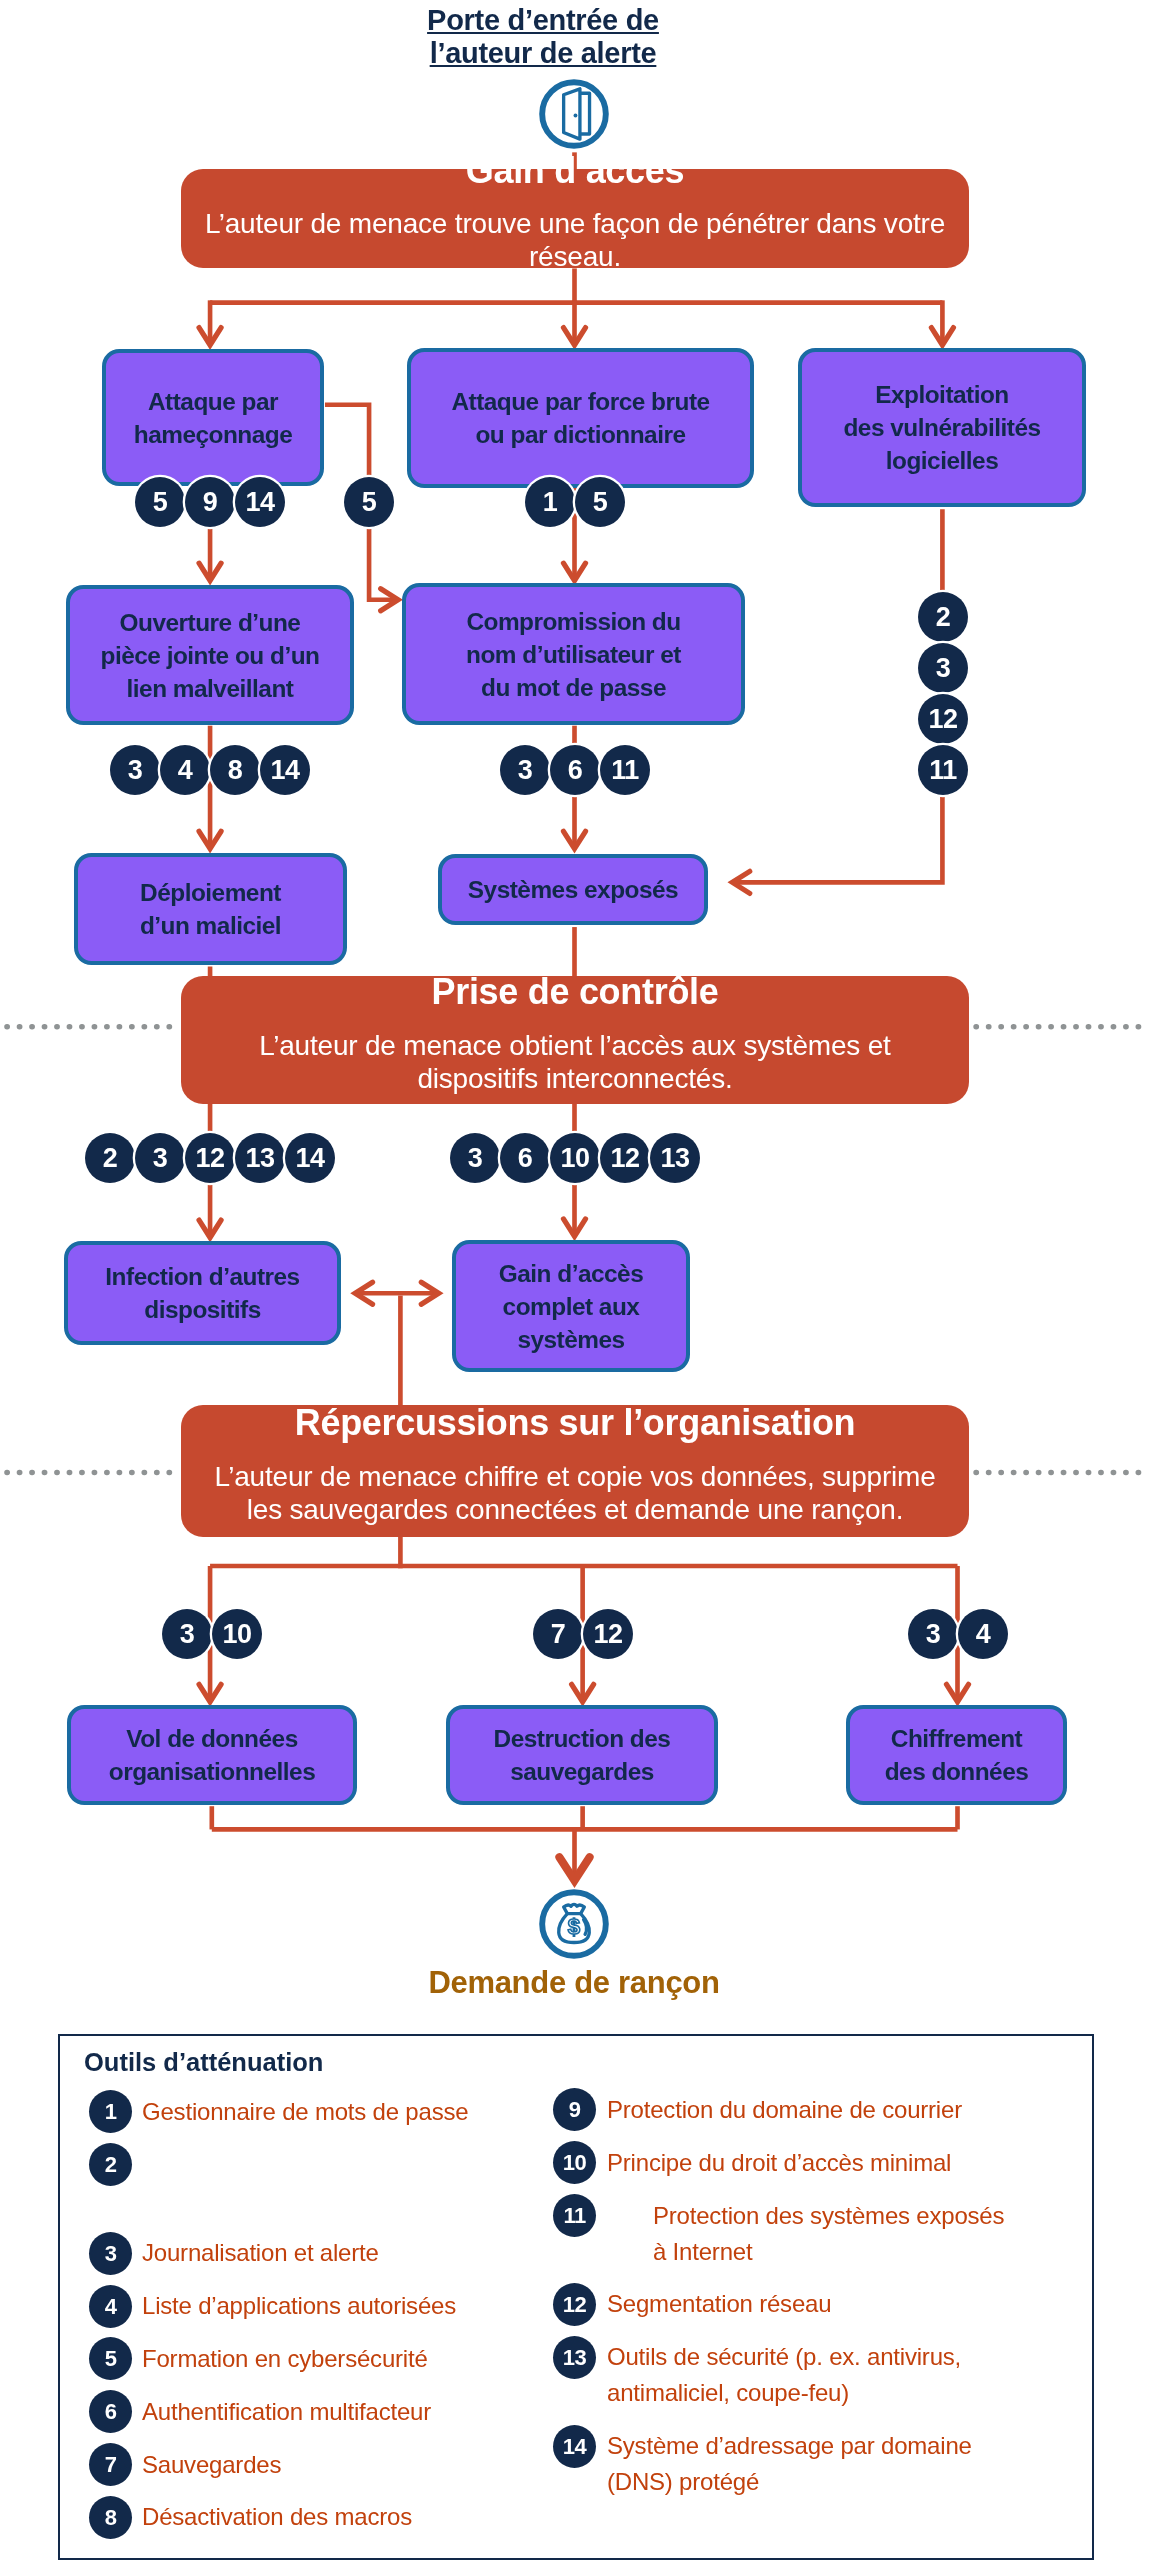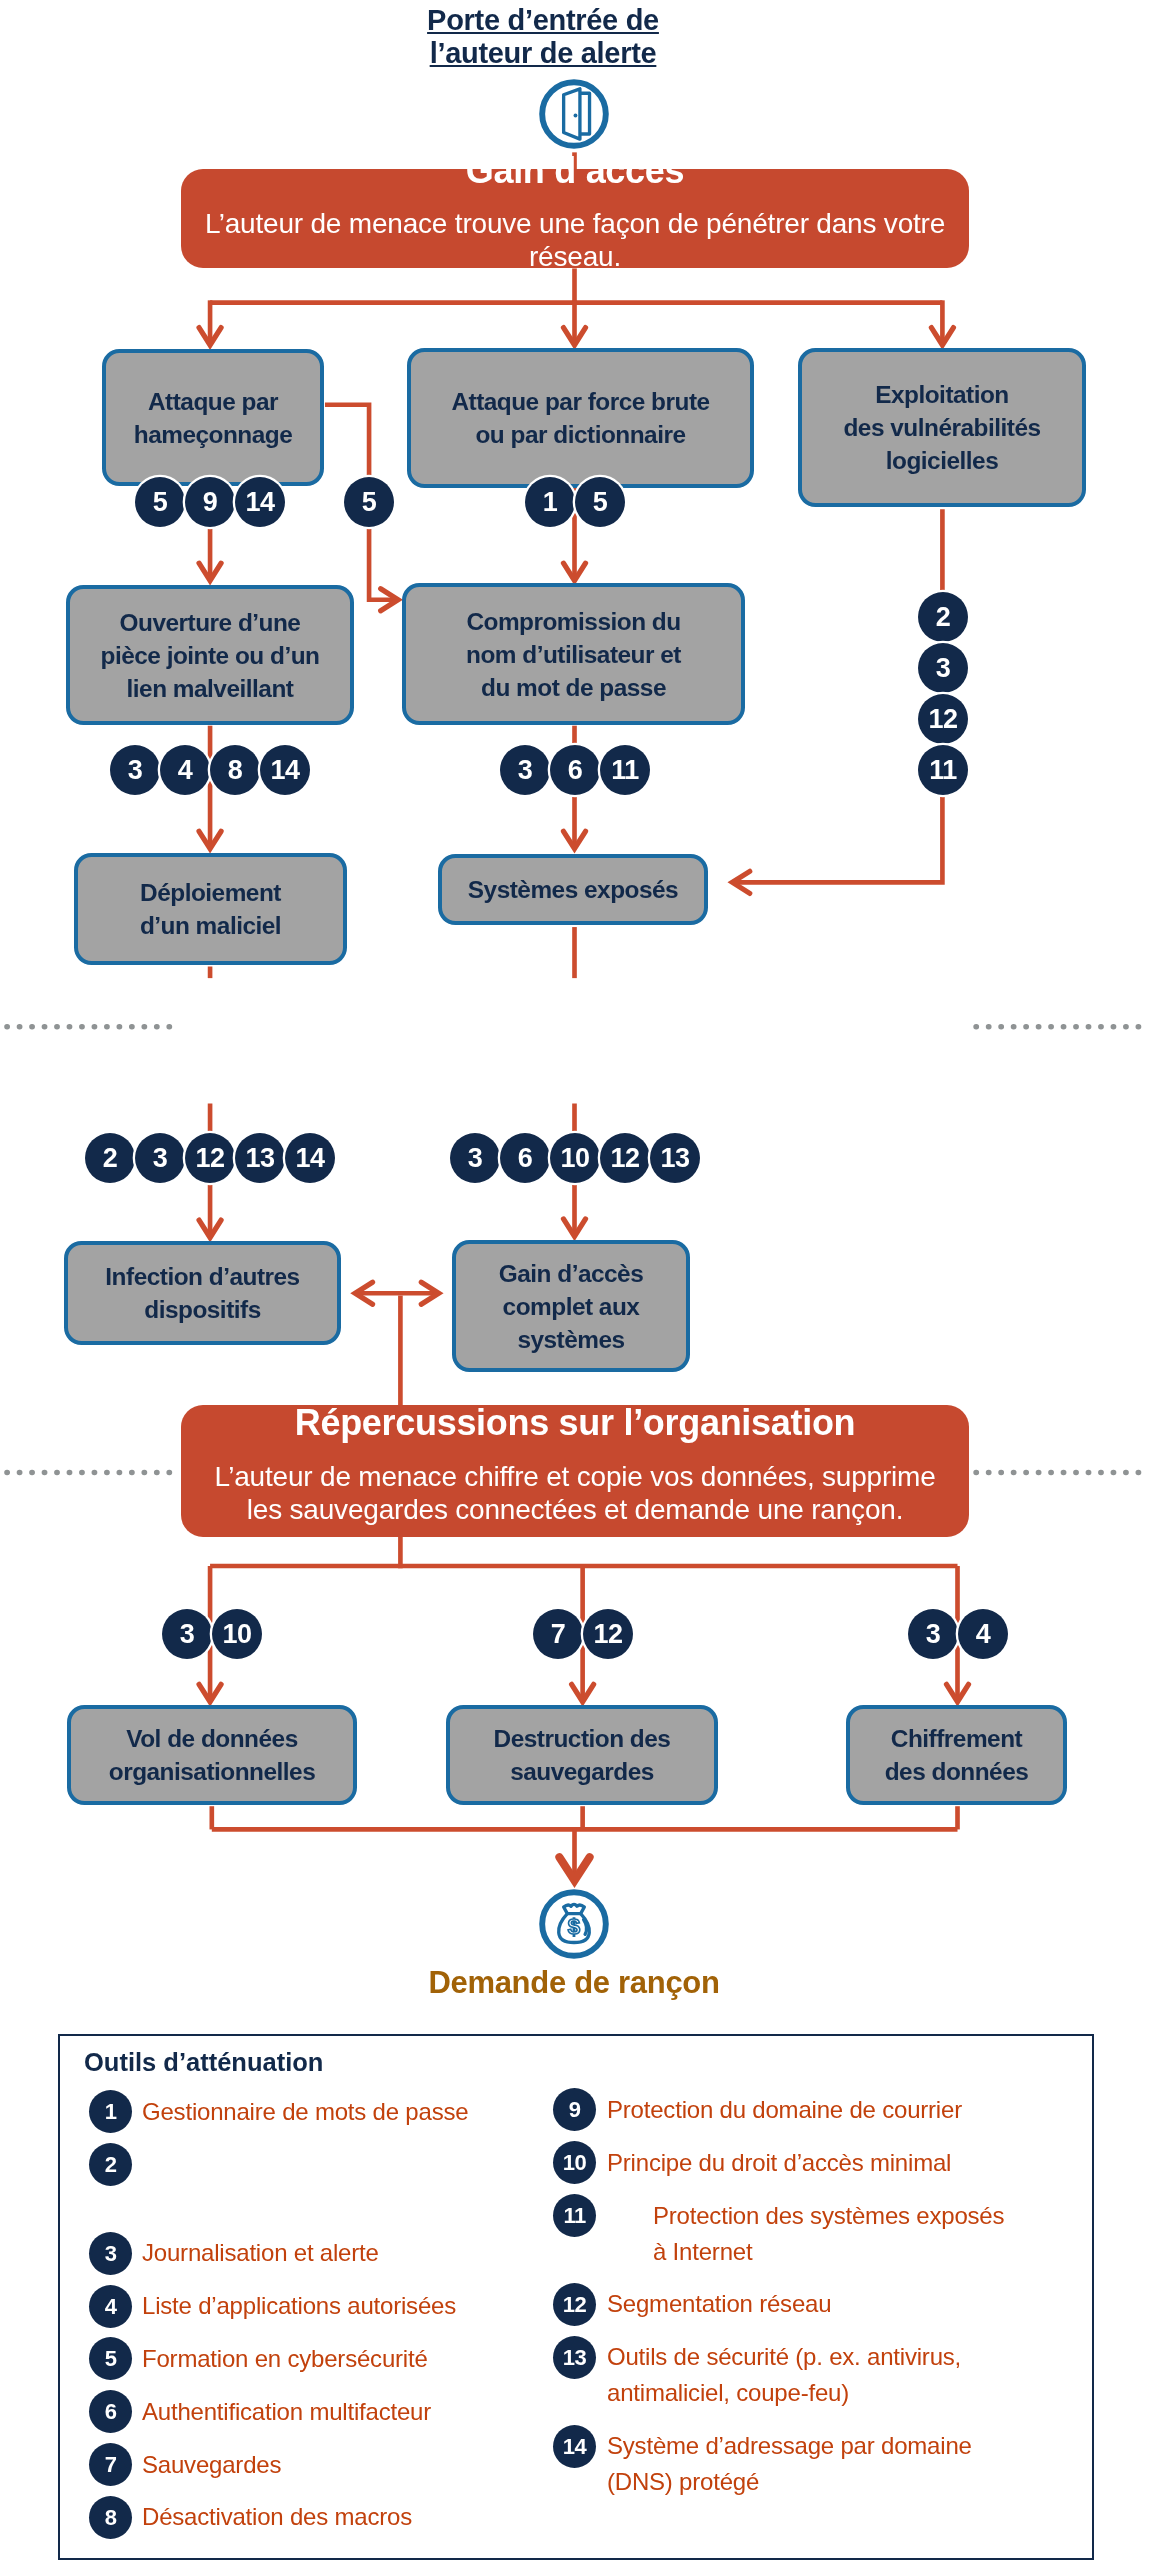--- a/index.html
+++ b/index.html
@@ -6,21 +6,21 @@
   #canvas{position:relative;width:1149px;height:2576px;background:#fff;
           font-family:"Liberation Sans",sans-serif;color:#12294A;overflow:hidden;}
   #connectors{position:absolute;left:0;top:0;z-index:1;}
   .page-title{position:absolute;left:311px;top:3.5px;width:464px;text-align:center;z-index:2;
               font-weight:700;font-size:29px;line-height:33px;color:#12294A;letter-spacing:-0.3px;text-decoration:underline;}
   .flow-icon{position:absolute;z-index:2;}
   .banner{position:absolute;z-index:2;background:#C6492F;border-radius:22px;color:#fff;
           display:flex;flex-direction:column;justify-content:center;align-items:center;text-align:center;}
   .banner h2{margin:0 0 5.8px 0;font-size:36px;line-height:38px;font-weight:700;letter-spacing:-0.3px;}
   .banner p{margin:12px;font-size:28px;line-height:33px;font-weight:400;letter-spacing:-0.2px;}
-  .node{position:absolute;z-index:2;background:#a3a3a3;border:4.6px solid #1A6BA2;border-radius:17.4px;
+  .node{position:absolute;z-index:2;background:#8b5cf6;border:4.6px solid #1A6BA2;border-radius:17.4px;
         display:flex;align-items:center;justify-content:center;text-align:center;
         font-weight:700;font-size:24.4px;line-height:33px;color:#12294A;letter-spacing:-0.5px;}
   .badge{position:absolute;z-index:3;width:50px;height:50px;border-radius:50%;background:#12294A;
          color:#fff;font-weight:700;font-size:27px;display:flex;align-items:center;justify-content:center;
          box-shadow:0 0 0 2.3px #fff;letter-spacing:-0.6px;}
   .ransom-label{position:absolute;left:342px;top:1965px;width:464px;text-align:center;z-index:2;
                 font-weight:700;font-size:31px;color:#a16207;letter-spacing:-0.3px;}
   .legend{position:absolute;left:58px;top:2034px;width:1036px;height:526px;border:2.9px solid #12294A;
           background:#fff;z-index:2;box-sizing:border-box;}
   .legend-title{position:absolute;left:84px;top:2048px;z-index:3;font-weight:700;font-size:25.5px;color:#12294A;}
@@ -116,20 +116,24 @@
   </div>
 
   <div class="ransom-label">Demande de rançon</div>
 
   <div class="legend"></div>
   <div class="legend-title">Outils d’atténuation</div>
 
 <div class="banner" style="left: 181px; top: 169px; width: 788px; height: 99px;">
       <h2>Gain d’accès</h2>
       <p>L’auteur de menace trouve une façon de pénétrer dans votre réseau.</p>
+    </div>
+    <div class="banner" style="left: 181px; top: 976px; width: 788px; height: 128px;">
+      <h2>Prise de contrôle</h2>
+      <p>L’auteur de menace obtient l’accès aux systèmes et<br>dispositifs interconnectés.</p>
     </div>
     <div class="banner" style="left: 181px; top: 1405px; width: 788px; height: 132px;">
       <h2>Répercussions sur l’organisation</h2>
       <p>L’auteur de menace chiffre et copie vos données, supprime<br>les sauvegardes connectées et demande une rançon.</p>
     </div>
     <div class="node" style="left: 102px; top: 349px; width: 214px; height: 129px;">
       <span>Attaque par<br>hameçonnage</span>
     </div>
     <div class="node" style="left: 407px; top: 348px; width: 339px; height: 132px;">
       <span>Attaque par force brute<br>ou par dictionnaire</span>

